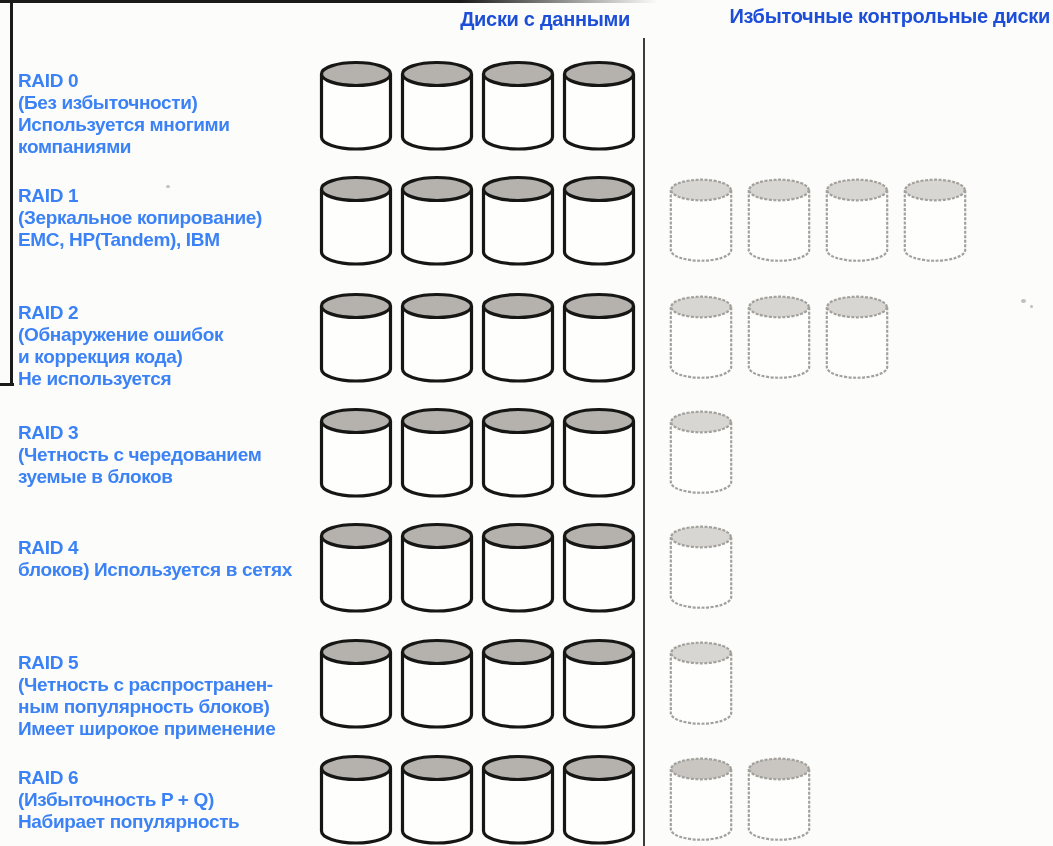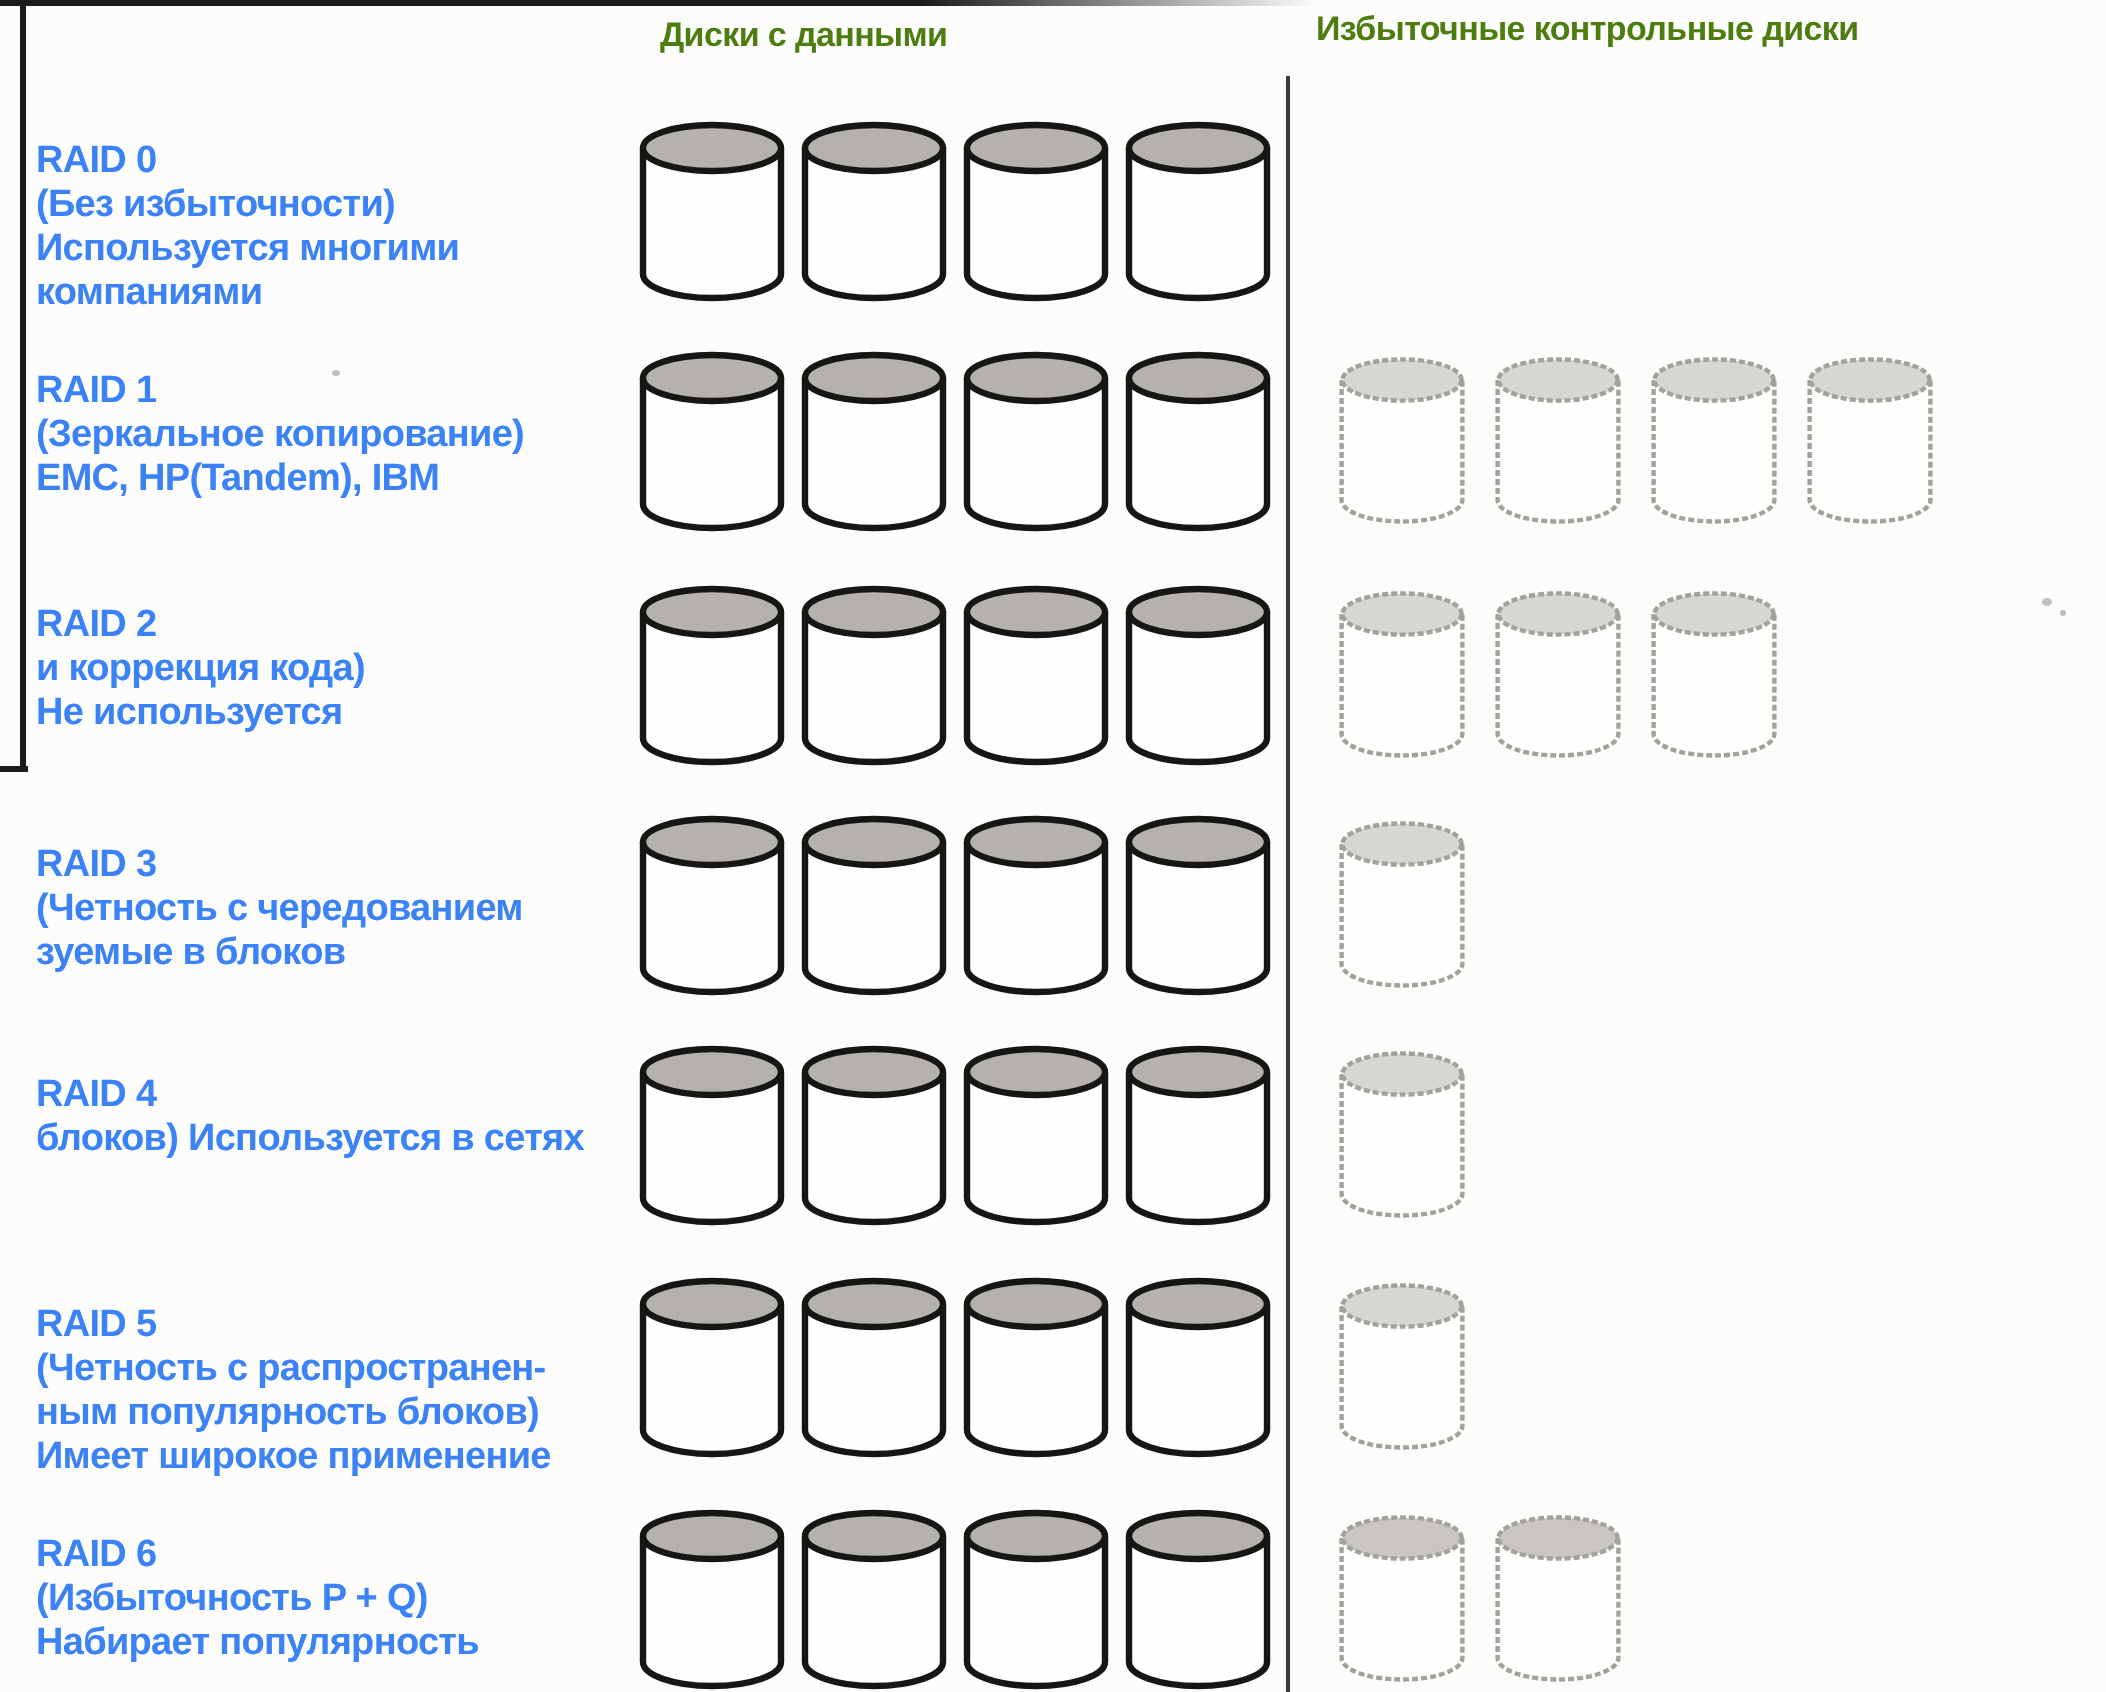--- a/index.html
+++ b/index.html
@@ -26,25 +26,25 @@
   .left-border-foot {
     position: absolute; left: 0; top: 383px; width: 14px; height: 3px;
     background: #1b1b1a;
   }
   .divider {
     position: absolute; left: 643px; top: 38px; width: 2px; height: 808px;
     background: #3c3c3a;
   }
   .col-header {
     position: absolute;
-    font-size: 17px;
+    font-size: 20px;
     font-weight: 700;
-    color: #4d7c0f;
+    color: #1d4ed8;
     letter-spacing: -0.3px;
-    text-align: left;
+    text-align: right;
     white-space: nowrap;
   }
   .data-header  { left: 330px; top: 8px;  width: 300px; }
   .check-header { left: 658px; top: 5px;  width: 392px; }
 
   .raid-label {
     position: absolute;
     left: 18px;
     width: 300px;
     font-size: 19px;
@@ -142,20 +142,21 @@
           <path d="M2.8 13 v60 a29.5 10.5 0 0 0 60.4 0 v-60" fill="#fefefd" stroke="#a3a19c" stroke-width="2.2" stroke-dasharray="3 1.5" stroke-linejoin="round"></path>
           <ellipse cx="33" cy="13" rx="29.8" ry="10.3" fill="#d8d6d2" stroke="#a3a19c" stroke-width="2.2" stroke-dasharray="3 1.5"></ellipse>
         </svg>
         <svg width="66" height="86" viewBox="0 0 66 86">
           <path d="M2.8 13 v60 a29.5 10.5 0 0 0 60.4 0 v-60" fill="#fefefd" stroke="#a3a19c" stroke-width="2.2" stroke-dasharray="3 1.5" stroke-linejoin="round"></path>
           <ellipse cx="33" cy="13" rx="29.8" ry="10.3" fill="#d8d6d2" stroke="#a3a19c" stroke-width="2.2" stroke-dasharray="3 1.5"></ellipse>
         </svg>
       </div>
       <div class="raid-label" style="top: 302px;">
         <div>RAID 2</div>
+        <div>(Обнаружение ошибок</div>
         <div>и коррекция кода)</div>
         <div>Не используется</div>
       </div>
       <div class="disk-row data" style="top: 292px;">
         <svg width="76" height="92" viewBox="0 0 76 92">
           <path d="M3.5 14 v63 a34.5 12 0 0 0 69 0 v-63" fill="#fefefd" stroke="#161615" stroke-width="3.2" stroke-linejoin="round"></path>
           <ellipse cx="38" cy="14" rx="34.5" ry="11.5" fill="#b5b2ae" stroke="#161615" stroke-width="3.2"></ellipse>
         </svg>
         <svg width="76" height="92" viewBox="0 0 76 92">
           <path d="M3.5 14 v63 a34.5 12 0 0 0 69 0 v-63" fill="#fefefd" stroke="#161615" stroke-width="3.2" stroke-linejoin="round"></path>

